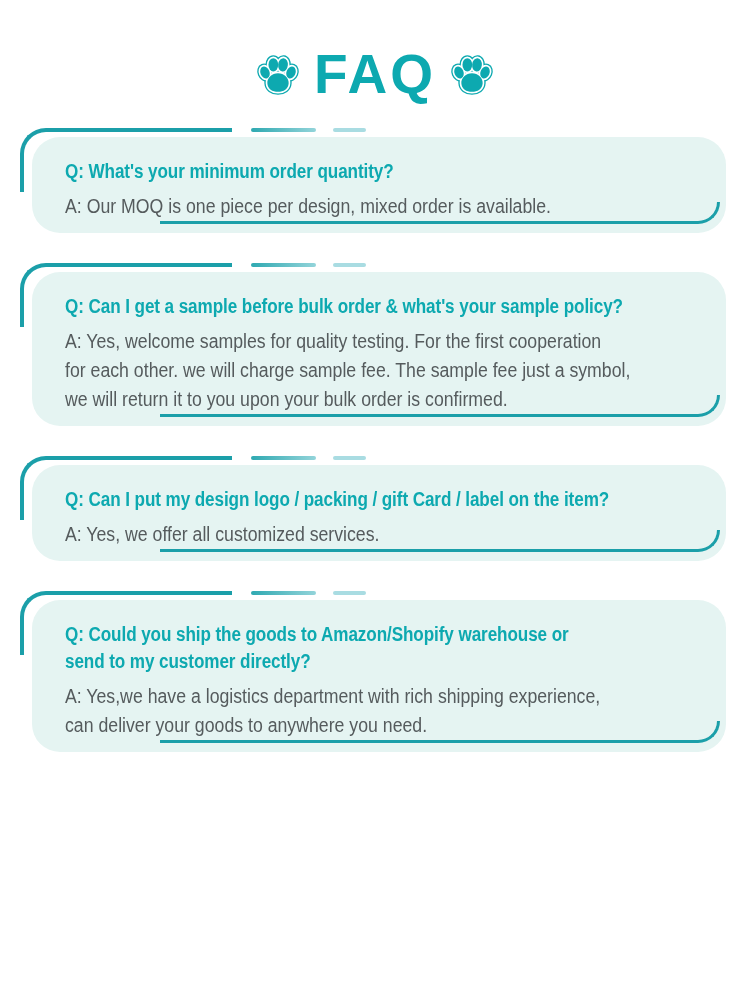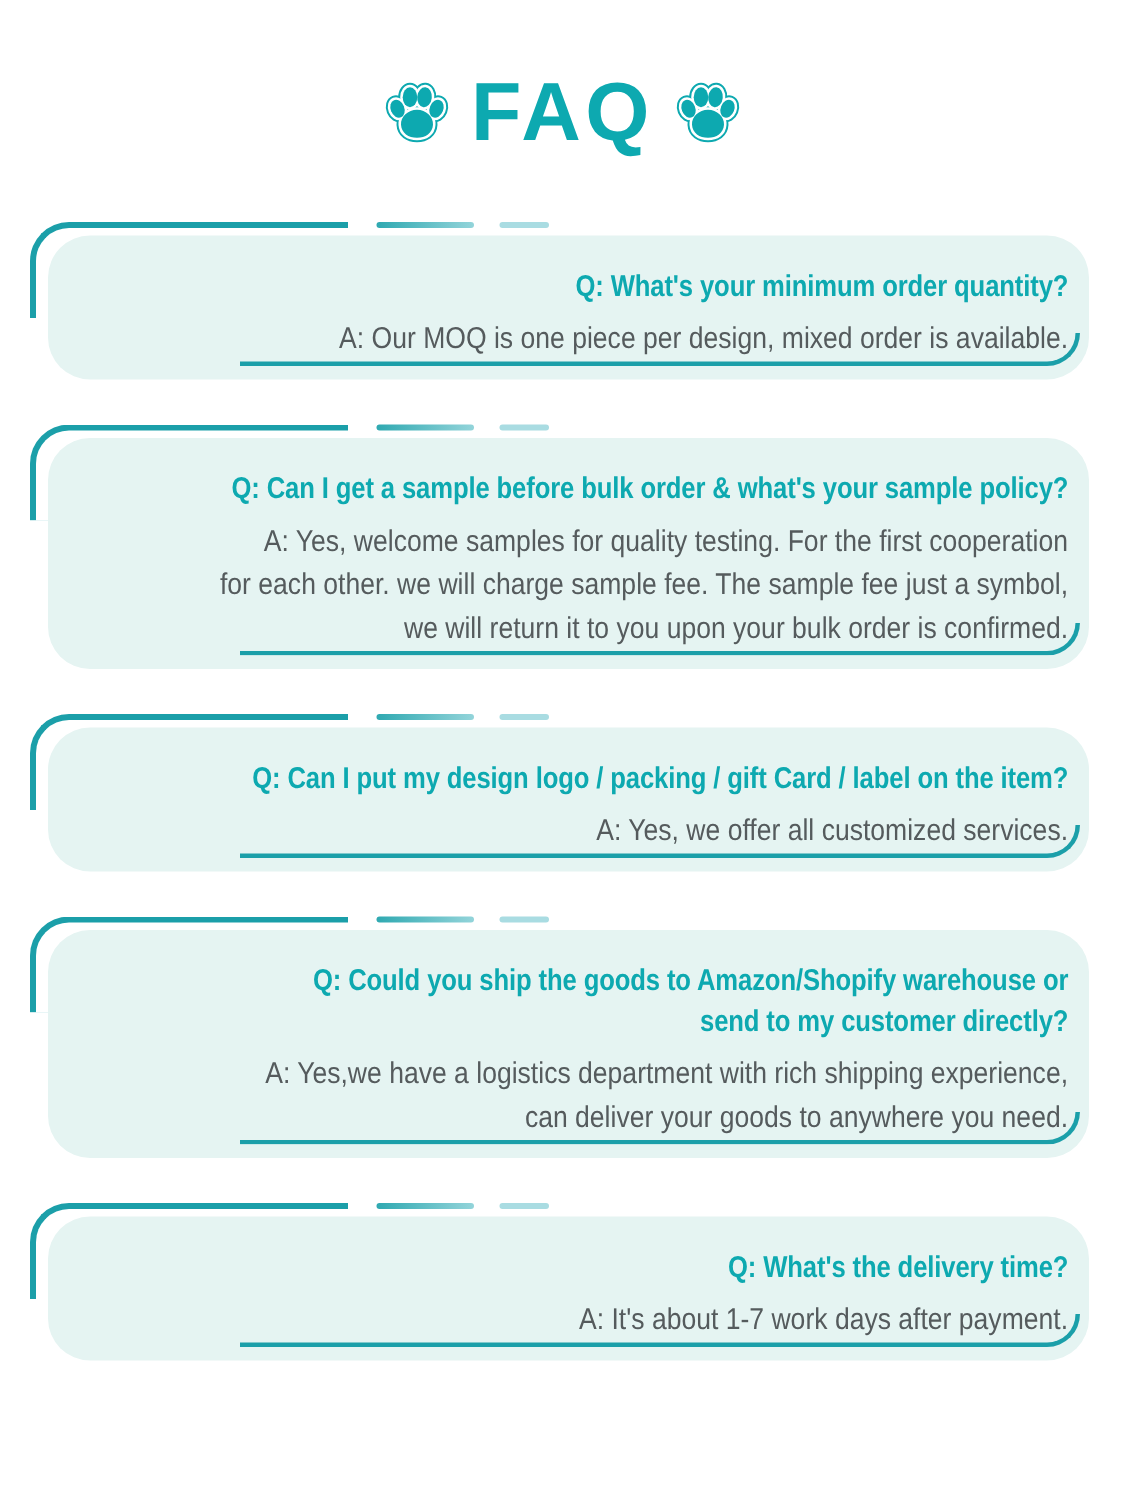--- a/index.html
+++ b/index.html
@@ -14,21 +14,21 @@
   *{margin:0;padding:0;box-sizing:border-box;}
   html,body{background:var(--page-bg);}
   body{
     width:750px;min-height:1003px;
     font-family:"Liberation Sans",sans-serif;
     overflow:hidden;
   }
   
   .header{
     display:flex;justify-content:center;align-items:center;
-    gap:12px;padding-top:42px;height:106px;margin-bottom:42px;
+    gap:12px;padding-top:42px;height:106px;margin-bottom:22px;
   }
   .paw{width:48px;height:45px;flex:0 0 auto;}
   .page-title{
     font-size:55px;font-weight:700;color:var(--teal);
     letter-spacing:3px;line-height:1;
   }
   
   .card-wrap{
     position:relative;
     margin:0 24px 30px 20px;
@@ -48,21 +48,20 @@
   }
   .dash2{
     position:absolute;top:0;left:313px;width:33px;height:4px;
     border-radius:2px;background:var(--dash-lighter);
   }
   .card{
     position:relative;
     background:var(--card-bg);
     border-radius:28px;
     padding:21px 14px 12px 33px;
-    text-align:right;
   }
   .deco-b{
     position:absolute;left:128px;right:6px;bottom:9px;height:22px;
     border-bottom:3px solid var(--line-teal);
     border-right:3px solid var(--line-teal);
     border-bottom-right-radius:22px;
   }
   .q-text{
     font-weight:700;font-size:20px;line-height:27px;
     color:var(--teal);letter-spacing:-0.1px;
@@ -153,25 +152,15 @@
     <div class="dash2"></div>
     <div class="card">
       <div class="q-text">Q: Could you ship the goods to Amazon/Shopify warehouse or
 send to my customer directly?</div>
       <div class="a-text">A: Yes,we have a logistics department with rich shipping experience,
 can deliver your goods to anywhere you need.</div>
       <div class="deco-b"></div>
     </div>
   </div>
 
-  <div class="card-wrap">
-    <div class="deco-l"></div>
-    <div class="dash1"></div>
-    <div class="dash2"></div>
-    <div class="card">
-      <div class="q-text">Q: What's the delivery time?</div>
-      <div class="a-text">A: It's about 1-7 work days after payment.</div>
-      <div class="deco-b"></div>
-    </div>
-  </div>
 </div>
 
 </div>
 
 </body></html>

